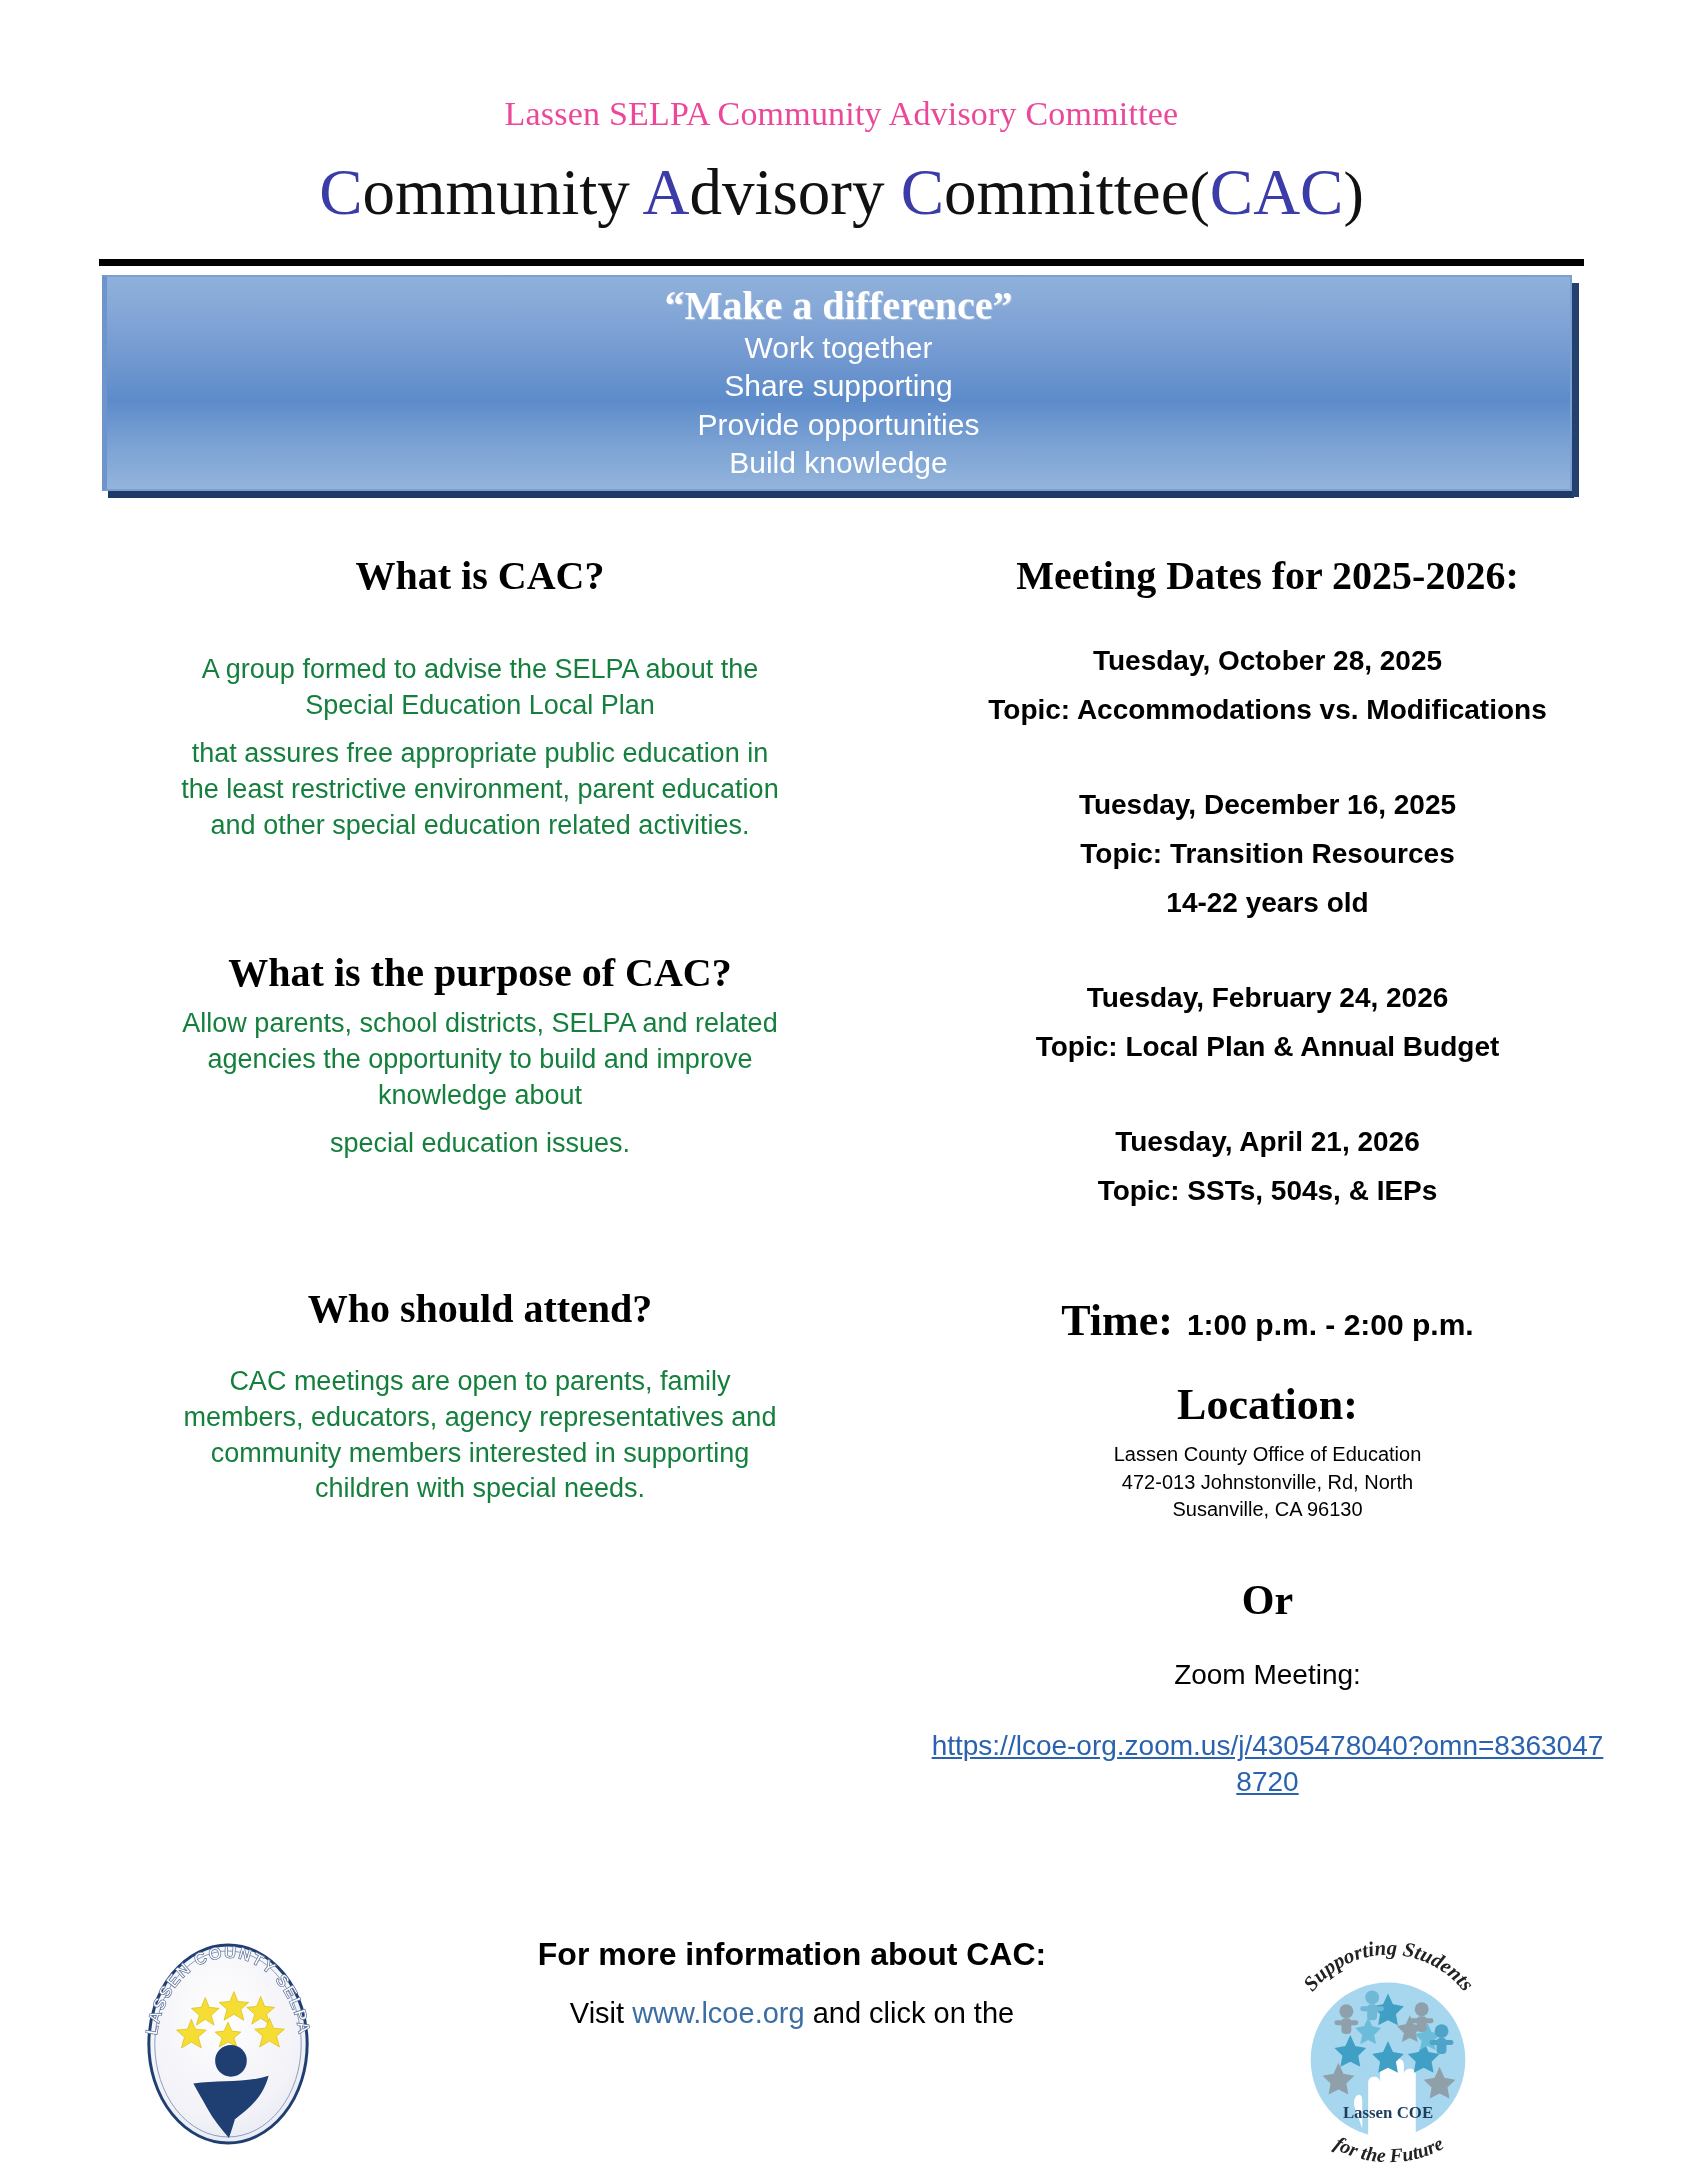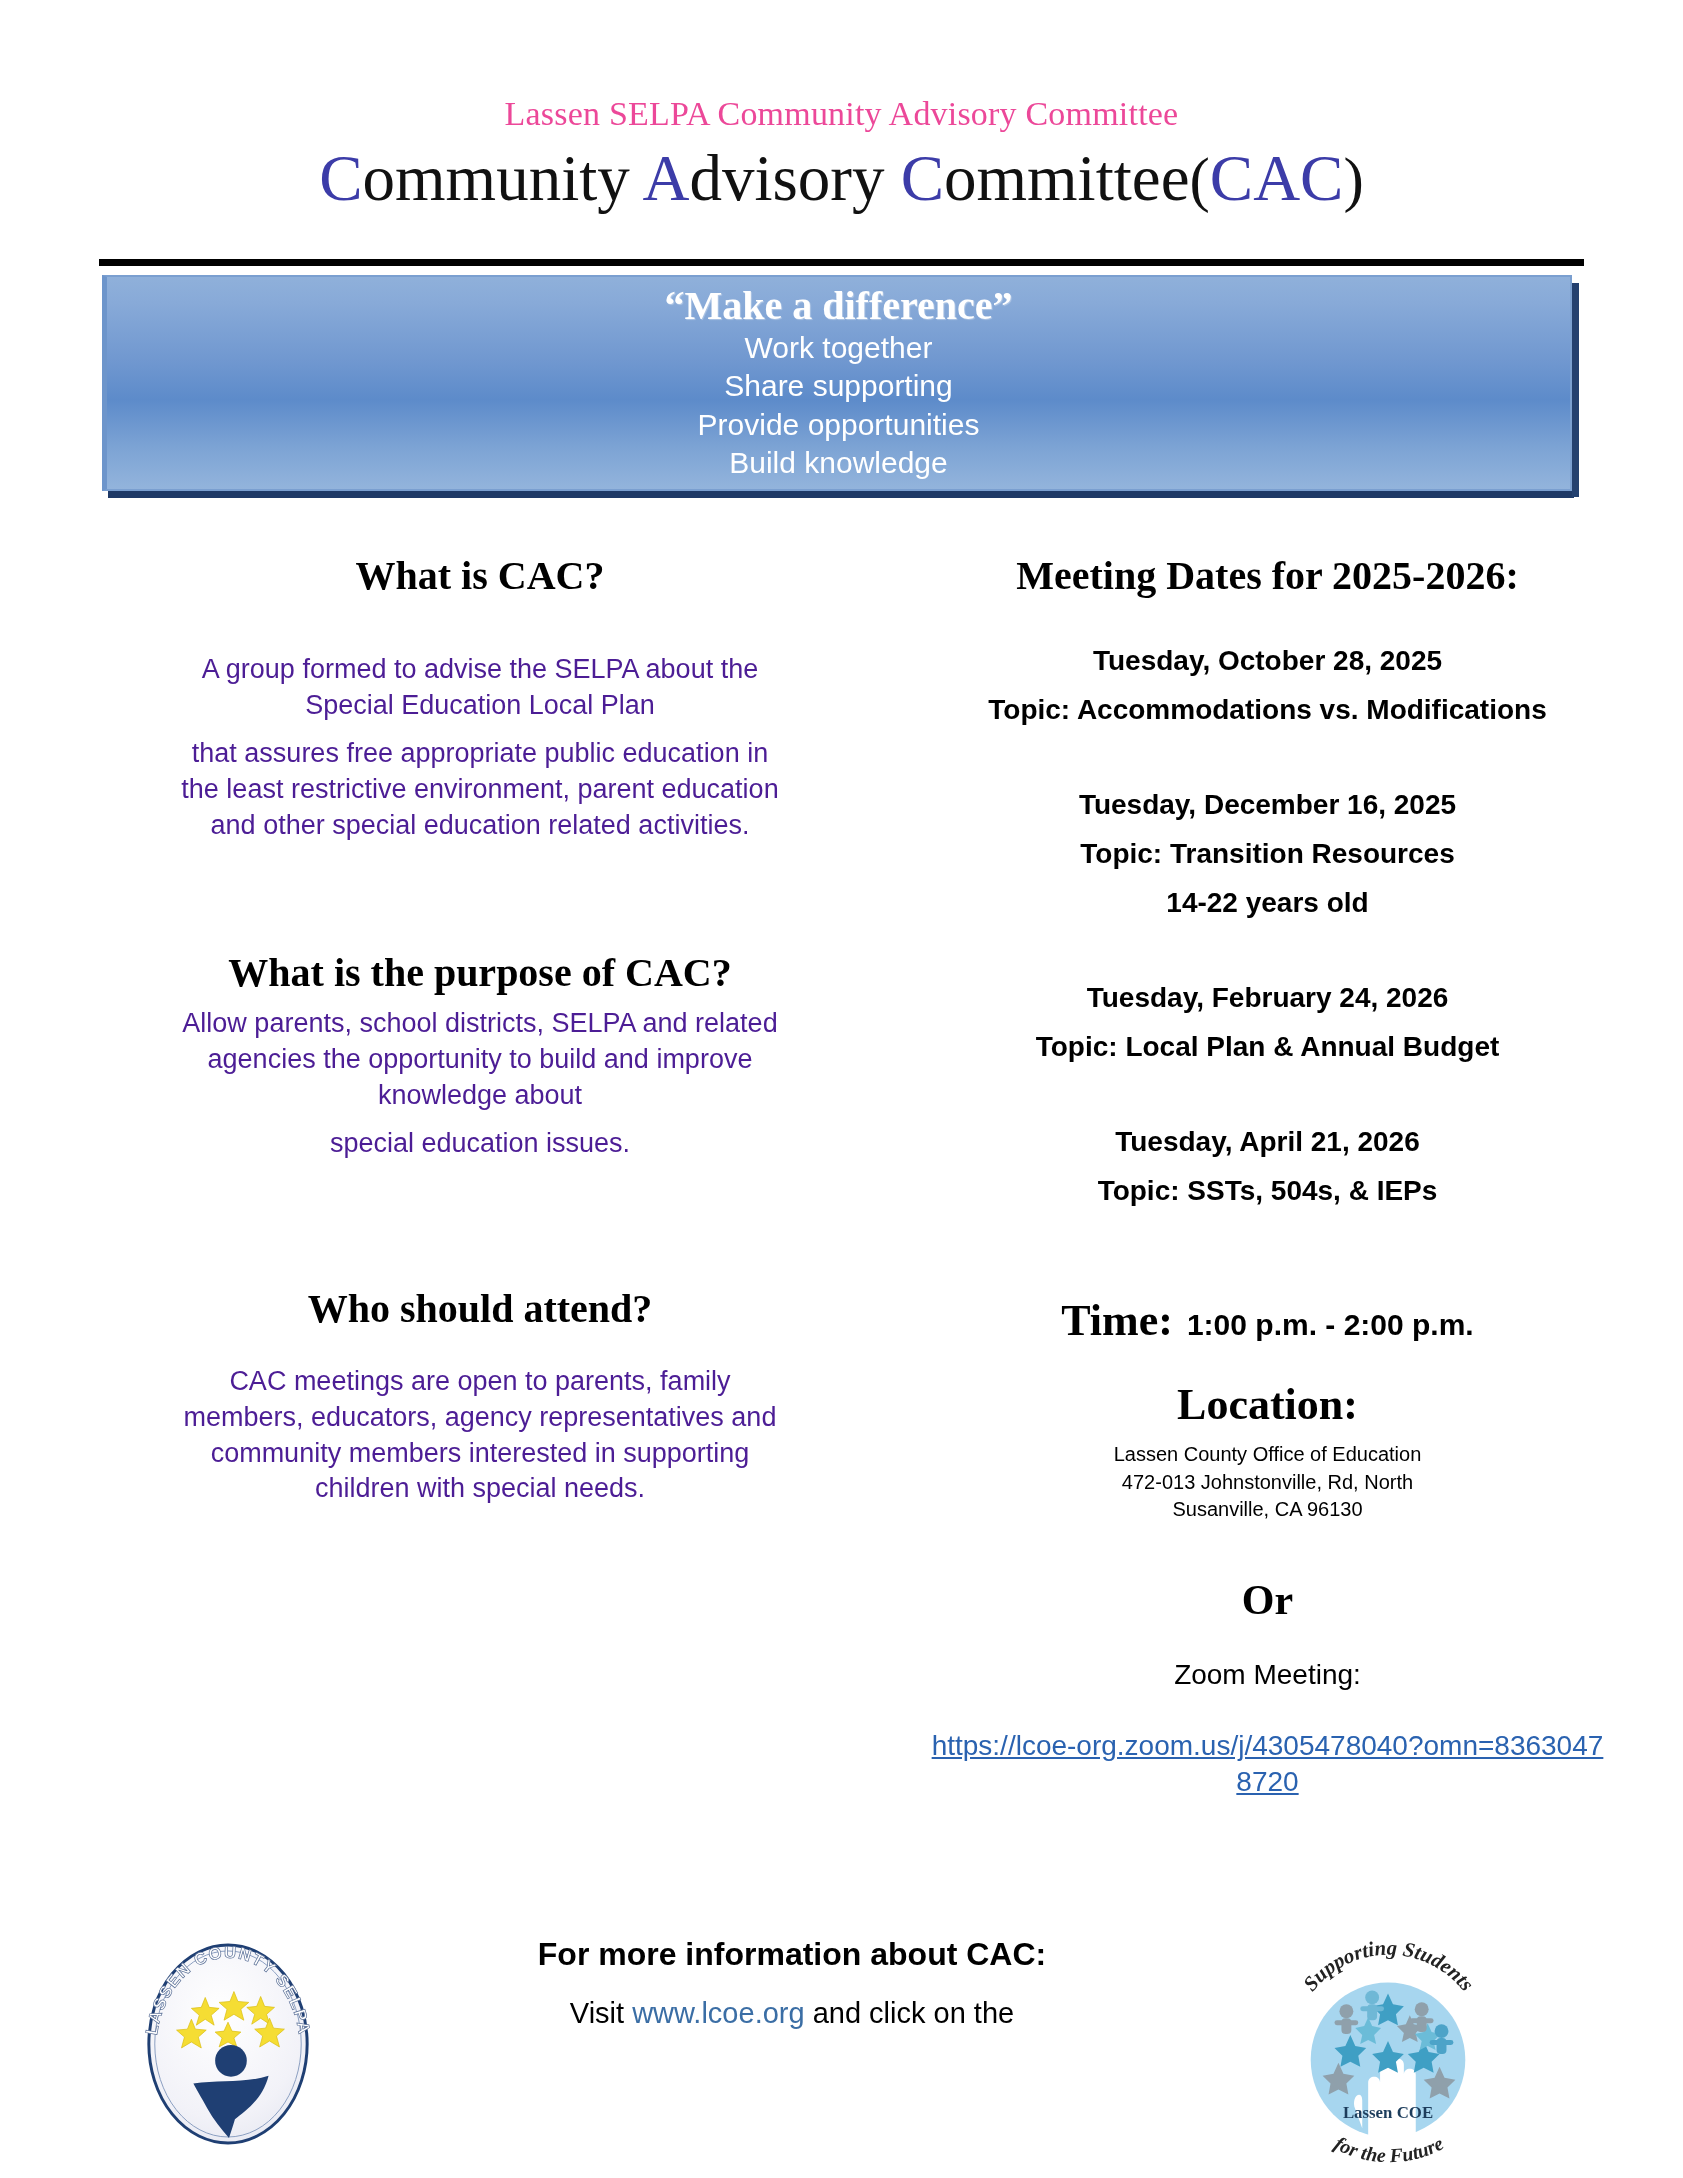--- a/index.html
+++ b/index.html
@@ -35,21 +35,21 @@
   }
   .kicker {
     font-family: "Liberation Serif", serif;
     font-size: 34px;
     letter-spacing: 0.2px;
     color: #ec4899;
     line-height: 1.1;
     white-space: nowrap;
   }
   .main-title {
-    margin-top: 12px;
+    margin-top: 26px;
     font-family: "Liberation Serif", serif;
     font-size: 65px;
     line-height: 1.05;
     white-space: nowrap;
     color: #111111;
   }
   .main-title .blue { color: #3c3ca8; }
   .main-title .paren { font-size: 61px; }
 
   .rule {
@@ -142,21 +142,21 @@
     font-weight: bold;
     font-size: 40px;
     line-height: 1.08;
     color: #000000;
   }
 
   .body-text {
     font-family: "Liberation Sans", sans-serif;
     font-size: 27px;
     line-height: 1.33;
-    color: #4c1d95;
+    color: #15803d;
   }
   .body-text p { margin: 0; }
 
   .gap-lg { height: 55px; }
   .gap-md { height: 34px; }
   .gap-sm { height: 20px; }
   .gap-xs { height: 12px; }
 
   
   .meet {

